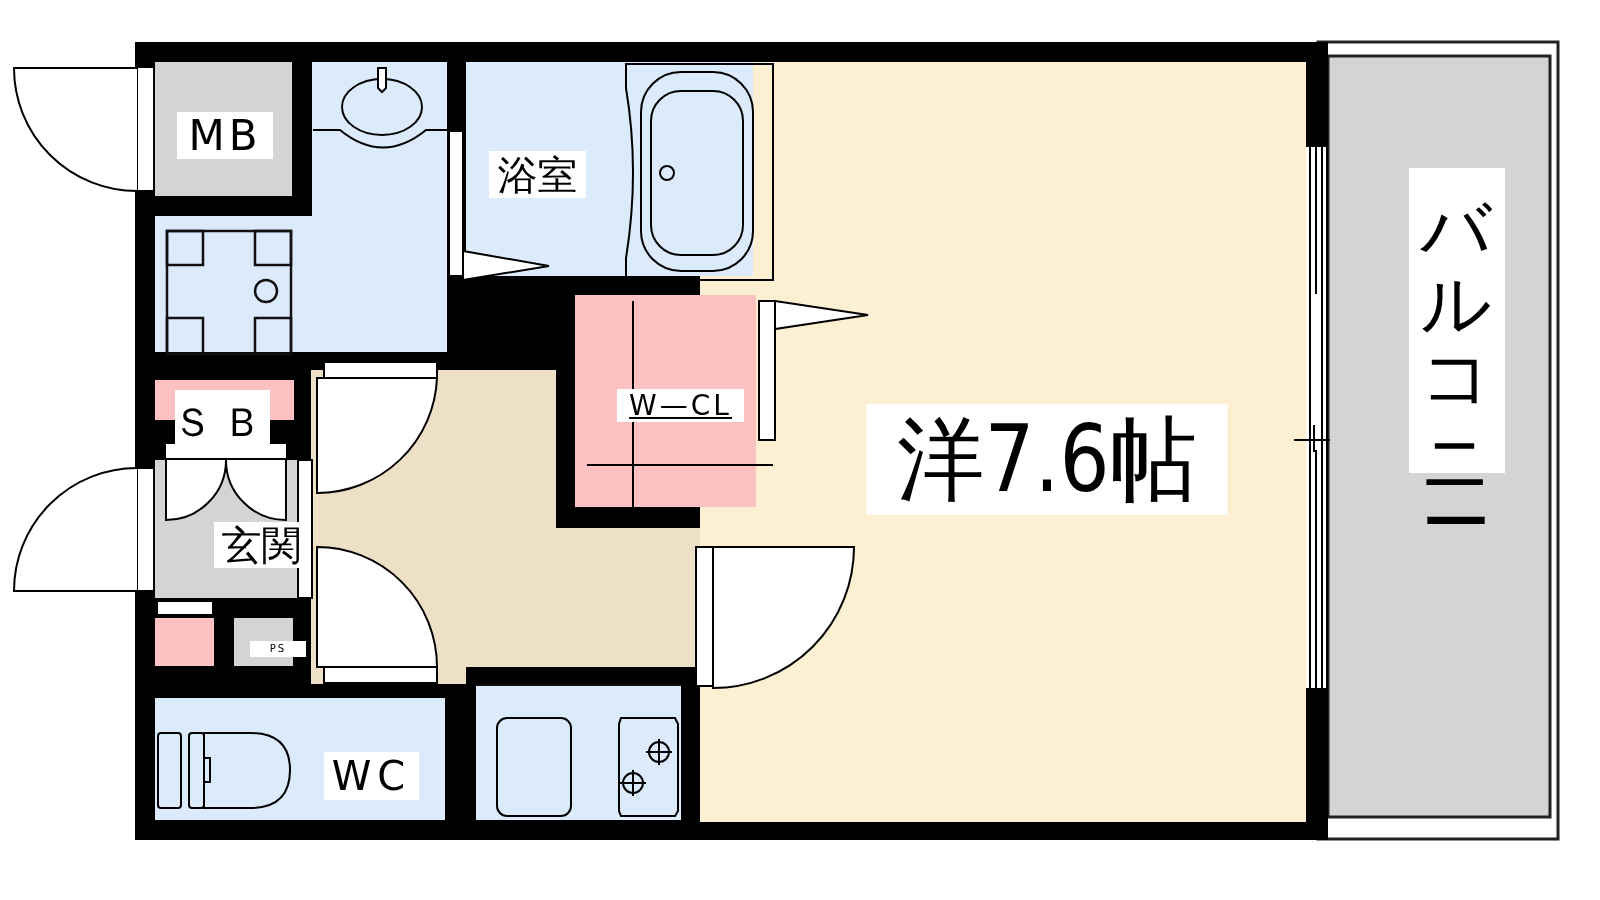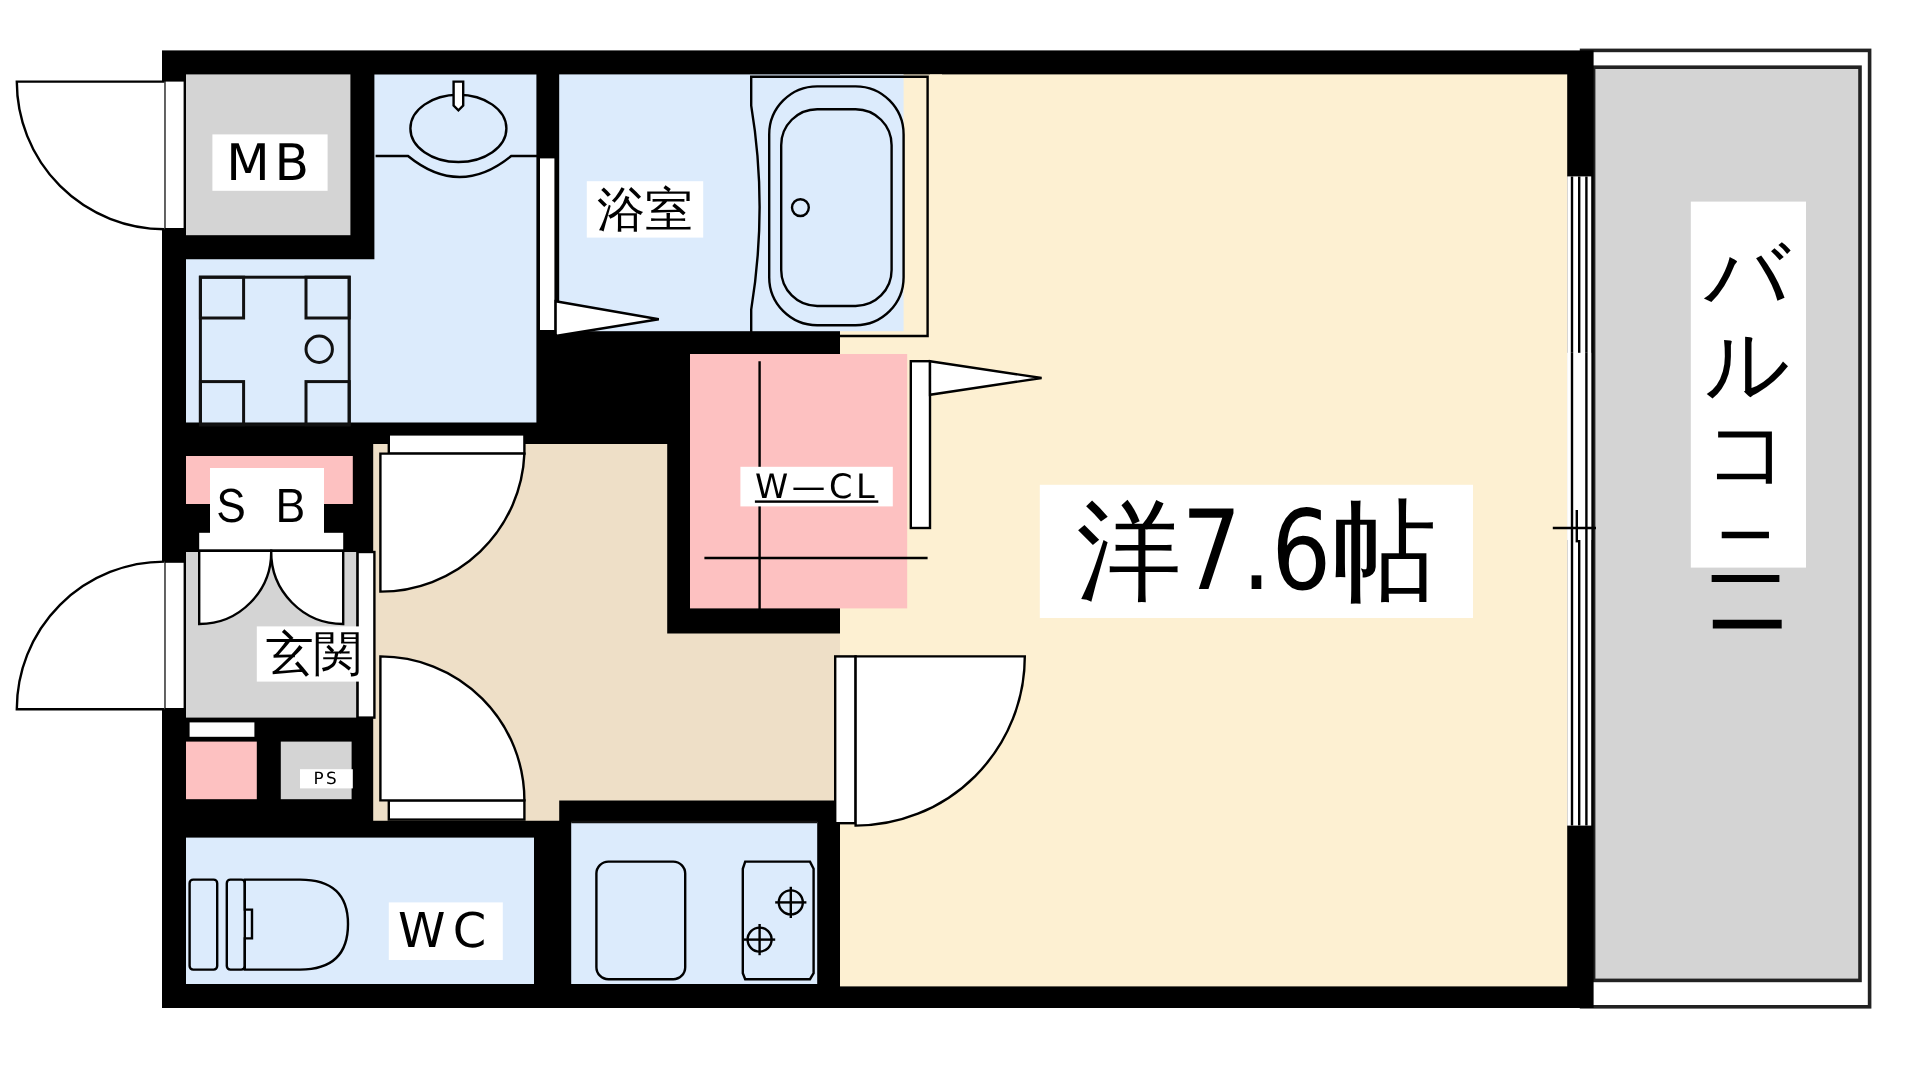--- a/index.html
+++ b/index.html
@@ -3,21 +3,21 @@
 <meta charset="utf-8">
 <style>
   html, body { margin:0; padding:0; background:#ffffff; }
   body { width:1600px; height:900px; position:relative; overflow:hidden; font-family:"DejaVu Sans", sans-serif; }
   #plan { position:absolute; left:0; top:0; width:1600px; height:900px; }
   .lbl { position:absolute; background:#ffffff; color:#000; line-height:1; white-space:nowrap; display:flex; align-items:center; justify-content:center; }
   .lbl-mb { left:177px; top:112px; width:96px; height:47px; font-size:42px; letter-spacing:4px; font-family:"DejaVu Sans", sans-serif; }
   .lbl-bath { left:489px; top:151px; width:97px; height:47px; font-size:40px;text-align:right; }
   .lbl-sb { left:175px; top:390px; width:95px; height:64px; font-size:40px; letter-spacing:10px; }
   .lbl-genkan { left:178px; top:522px; width:95px; height:46px; font-size:40px;margin-left:36px; }
-  .lbl-ps { left:250px; top:641px; width:44px; height:16px; font-size:14px; letter-spacing:2px; }
+  .lbl-ps { left:250px; top:641px; width:56px; height:16px; font-size:10px; letter-spacing:2px; }
   .lbl-wc { left:324px; top:752px; width:95px; height:48px; font-size:40px; letter-spacing:6px; }
   .lbl-wcl { left:617px; top:389px; width:127px; height:33px; font-size:28px; letter-spacing:3px;text-decoration:underline; }
   .lbl-room { left:857px; top:404px; width:380px; height:111px; font-size:92px; font-family:"DejaVu Sans Condensed","DejaVu Sans", sans-serif; transform:scaleX(0.95); }
   .lbl-balcony { left:1409px; top:168px; width:96px; height:305px; font-size:70px; writing-mode:vertical-rl; text-orientation:upright; letter-spacing:4px; }
 </style>
 </head>
 <body>
 
 <svg id="plan" viewBox="0 0 1600 900" xmlns="http://www.w3.org/2000/svg">
 

